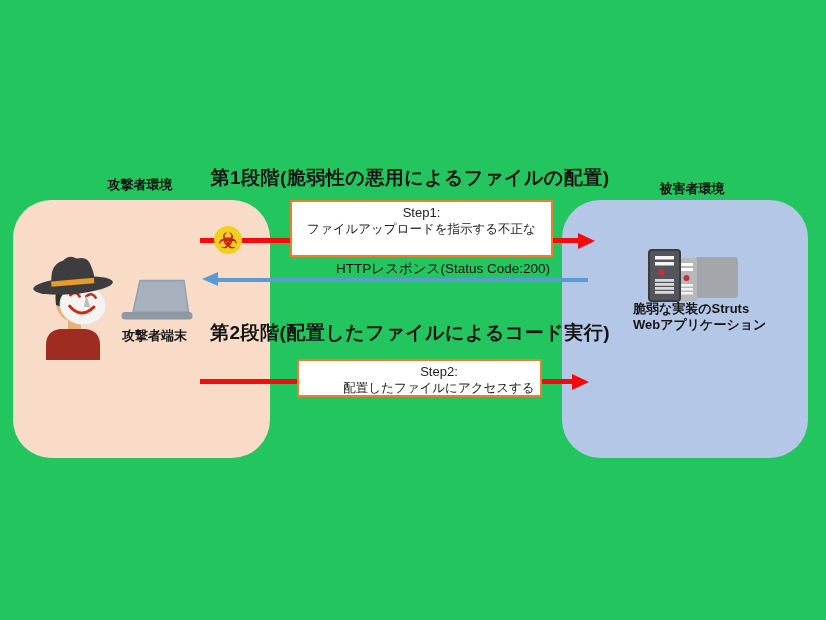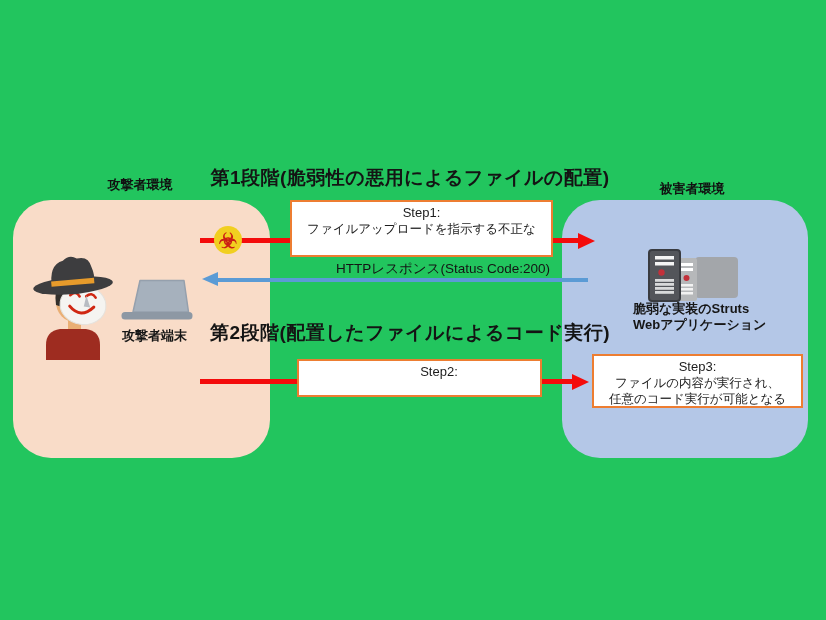--- a/index.html
+++ b/index.html
@@ -128,21 +128,17 @@
 
   <div class="http-response">HTTPレスポンス(Status Code:200)</div>
   <div class="h-line blue-line resp-line"></div>
   <div class="head-left resp-head"></div>
 
   <div class="h-line red-line arrow2-line"></div>
   <div class="head-right arrow2-head"></div>
 
   <div class="step-box step2-box">
     <div class="step-title">Step2:</div>
+    <div>配置したファイルにアクセスする</div>
   </div>
 
-  <div class="step-box step3-box">
-    <div class="step-title">Step3:</div>
-    <div>ファイルの内容が実行され、</div>
-    <div>任意のコード実行が可能となる</div>
-  </div>
 
 </div>
 
 </body></html>

